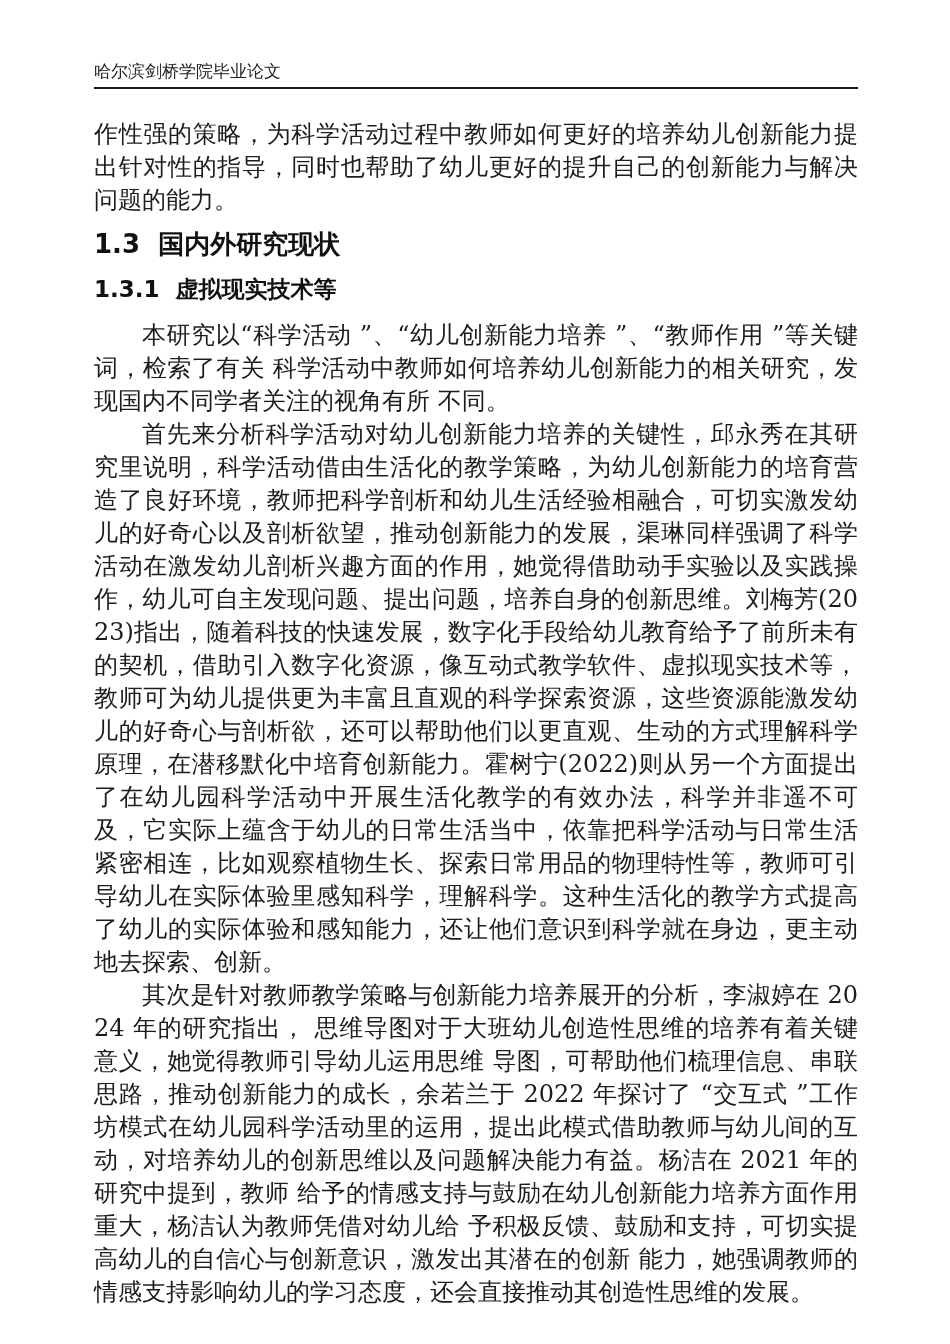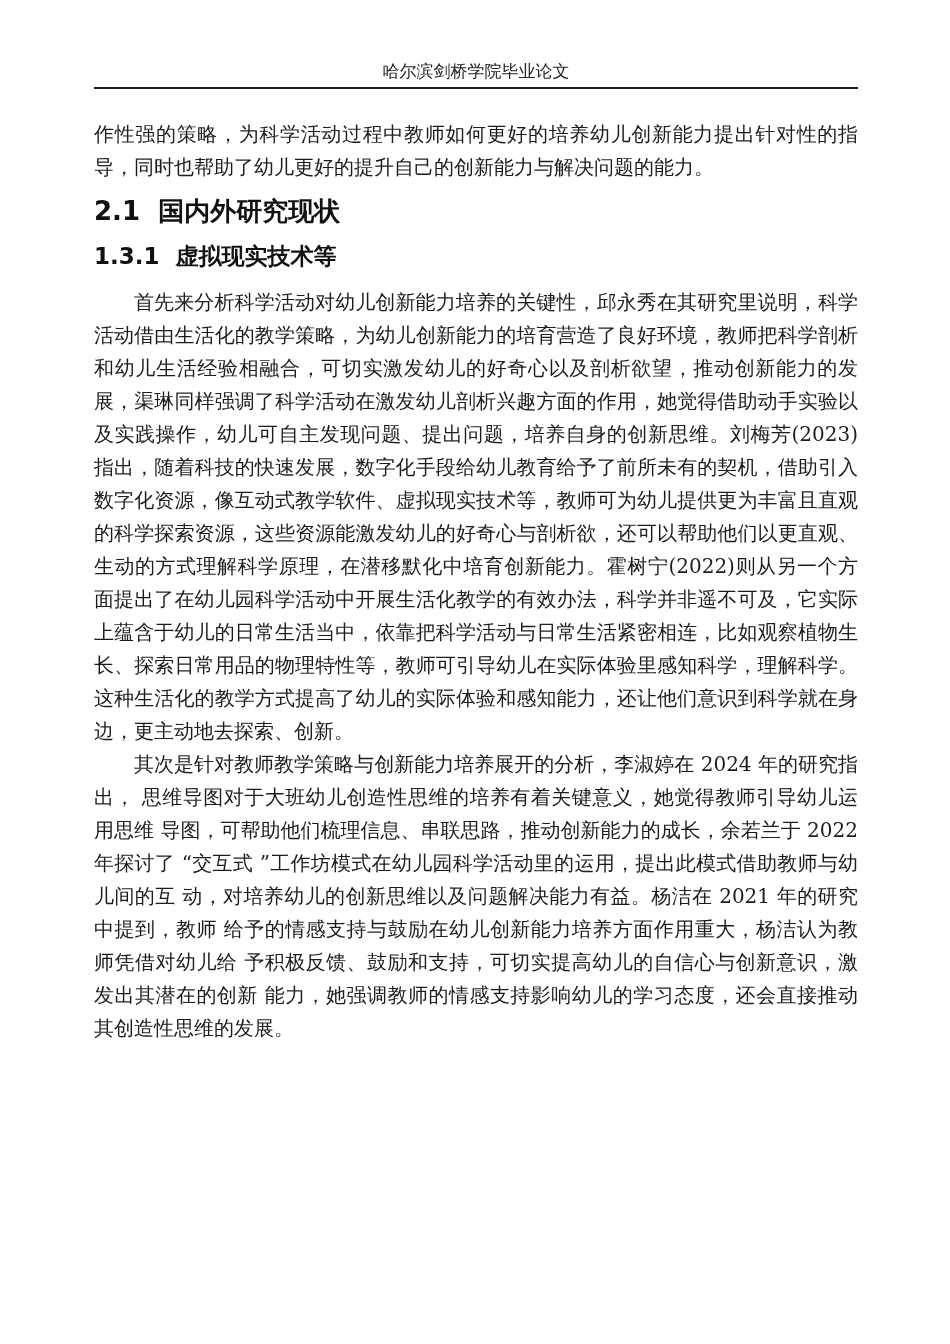--- a/index.html
+++ b/index.html
@@ -14,42 +14,41 @@
     background: #ffffff;
     overflow: hidden;
     font-family: "DejaVu Serif", "Liberation Serif", serif;
     color: #1c1c1c;
   }
   .running-header {
     position: absolute;
     top: 60px;
     left: 94px;
     width: 764px;
-    text-align: center;
     font-size: 17px;
     line-height: 22px;
     color: #222222;
   }
   .header-rule {
     position: absolute;
     top: 87px;
     left: 94px;
     width: 764px;
     height: 0;
     border-top: 2px solid #1a1a1a;
   }
   .content {
     position: absolute;
     top: 118px;
     left: 94px;
     width: 764px;
   }
   .content p {
     margin: 0;
-    font-size: 20px;
+    font-size: 24px;
     line-height: 33px;
     text-align: justify;
     text-justify: inter-character;
     white-space: pre-wrap;
     word-break: break-all;
   }
   .content p.indent {
     text-indent: 2em;
   }
   h1.sec {
@@ -77,24 +76,25 @@
 <div class="page">
 
   <div class="running-header">哈尔滨剑桥学院毕业论文</div>
 
   <div class="header-rule"></div>
 
   <div class="content">
 
     <p>作性强的策略，为科学活动过程中教师如何更好的培养幼儿创新能力提出针对性的指导，同时也帮助了幼儿更好的提升自己的创新能力与解决问题的能力。</p>
 
-    <h1 class="sec">2.1  国内外研究现状</h1>
+    <h1 class="sec">1.3  国内外研究现状</h1>
 
     <h2 class="subsec">1.3.1  虚拟现实技术等</h2>
 
+    <p class="indent">本研究以“科学活动 ”、“幼儿创新能力培养 ”、“教师作用 ”等关键词，检索了有关 科学活动中教师如何培养幼儿创新能力的相关研究，发现国内不同学者关注的视角有所 不同。</p>
 
     <p class="indent">首先来分析科学活动对幼儿创新能力培养的关键性，邱永秀在其研究里说明，科学活动借由生活化的教学策略，为幼儿创新能力的培育营造了良好环境，教师把科学剖析和幼儿生活经验相融合，可切实激发幼儿的好奇心以及剖析欲望，推动创新能力的发展，渠琳同样强调了科学活动在激发幼儿剖析兴趣方面的作用，她觉得借助动手实验以及实践操作，幼儿可自主发现问题、提出问题，培养自身的创新思维。刘梅芳(2023)指出，随着科技的快速发展，数字化手段给幼儿教育给予了前所未有的契机，借助引入数字化资源，像互动式教学软件、虚拟现实技术等，教师可为幼儿提供更为丰富且直观的科学探索资源，这些资源能激发幼儿的好奇心与剖析欲，还可以帮助他们以更直观、生动的方式理解科学原理，在潜移默化中培育创新能力。霍树宁(2022)则从另一个方面提出了在幼儿园科学活动中开展生活化教学的有效办法，科学并非遥不可及，它实际上蕴含于幼儿的日常生活当中，依靠把科学活动与日常生活紧密相连，比如观察植物生长、探索日常用品的物理特性等，教师可引导幼儿在实际体验里感知科学，理解科学。这种生活化的教学方式提高了幼儿的实际体验和感知能力，还让他们意识到科学就在身边，更主动地去探索、创新。</p>
 
     <p class="indent">其次是针对教师教学策略与创新能力培养展开的分析，李淑婷在 2024 年的研究指出， 思维导图对于大班幼儿创造性思维的培养有着关键意义，她觉得教师引导幼儿运用思维 导图，可帮助他们梳理信息、串联思路，推动创新能力的成长，余若兰于 2022 年探讨了 “交互式 ”工作坊模式在幼儿园科学活动里的运用，提出此模式借助教师与幼儿间的互 动，对培养幼儿的创新思维以及问题解决能力有益。杨洁在 2021 年的研究中提到，教师 给予的情感支持与鼓励在幼儿创新能力培养方面作用重大，杨洁认为教师凭借对幼儿给 予积极反馈、鼓励和支持，可切实提高幼儿的自信心与创新意识，激发出其潜在的创新 能力，她强调教师的情感支持影响幼儿的学习态度，还会直接推动其创造性思维的发展。</p>
 
   </div>
 
 </div>
 
 </body></html>

